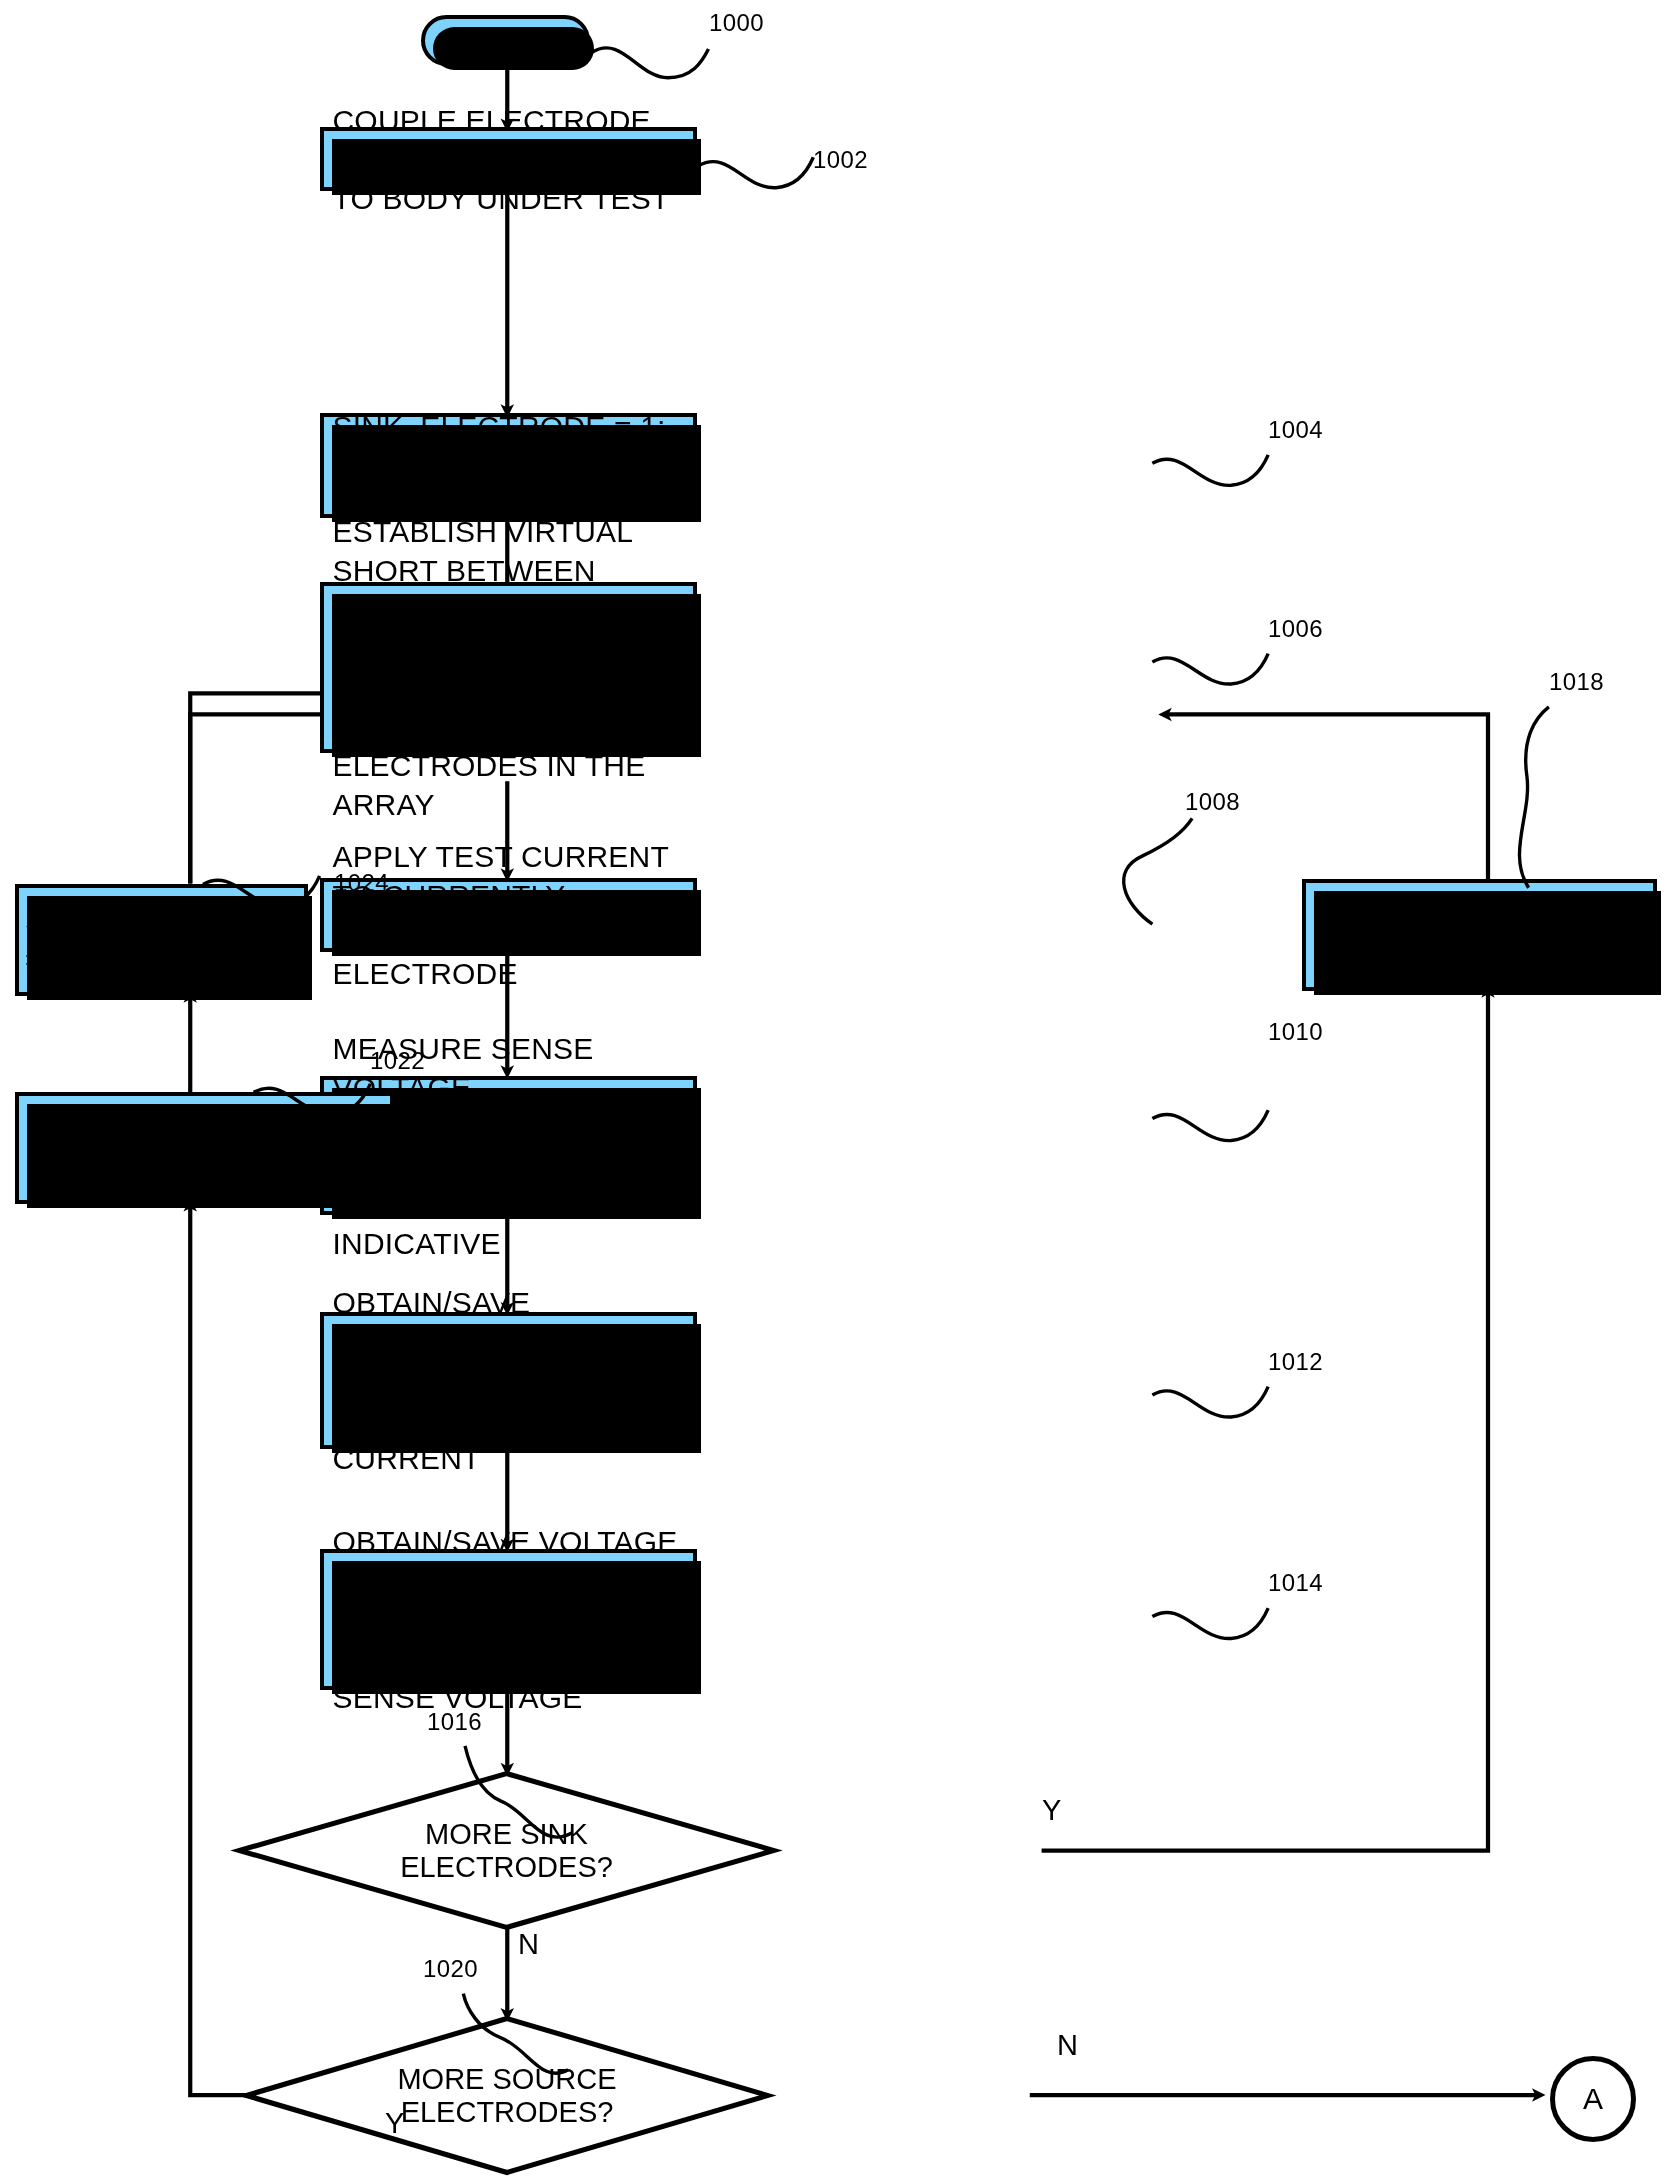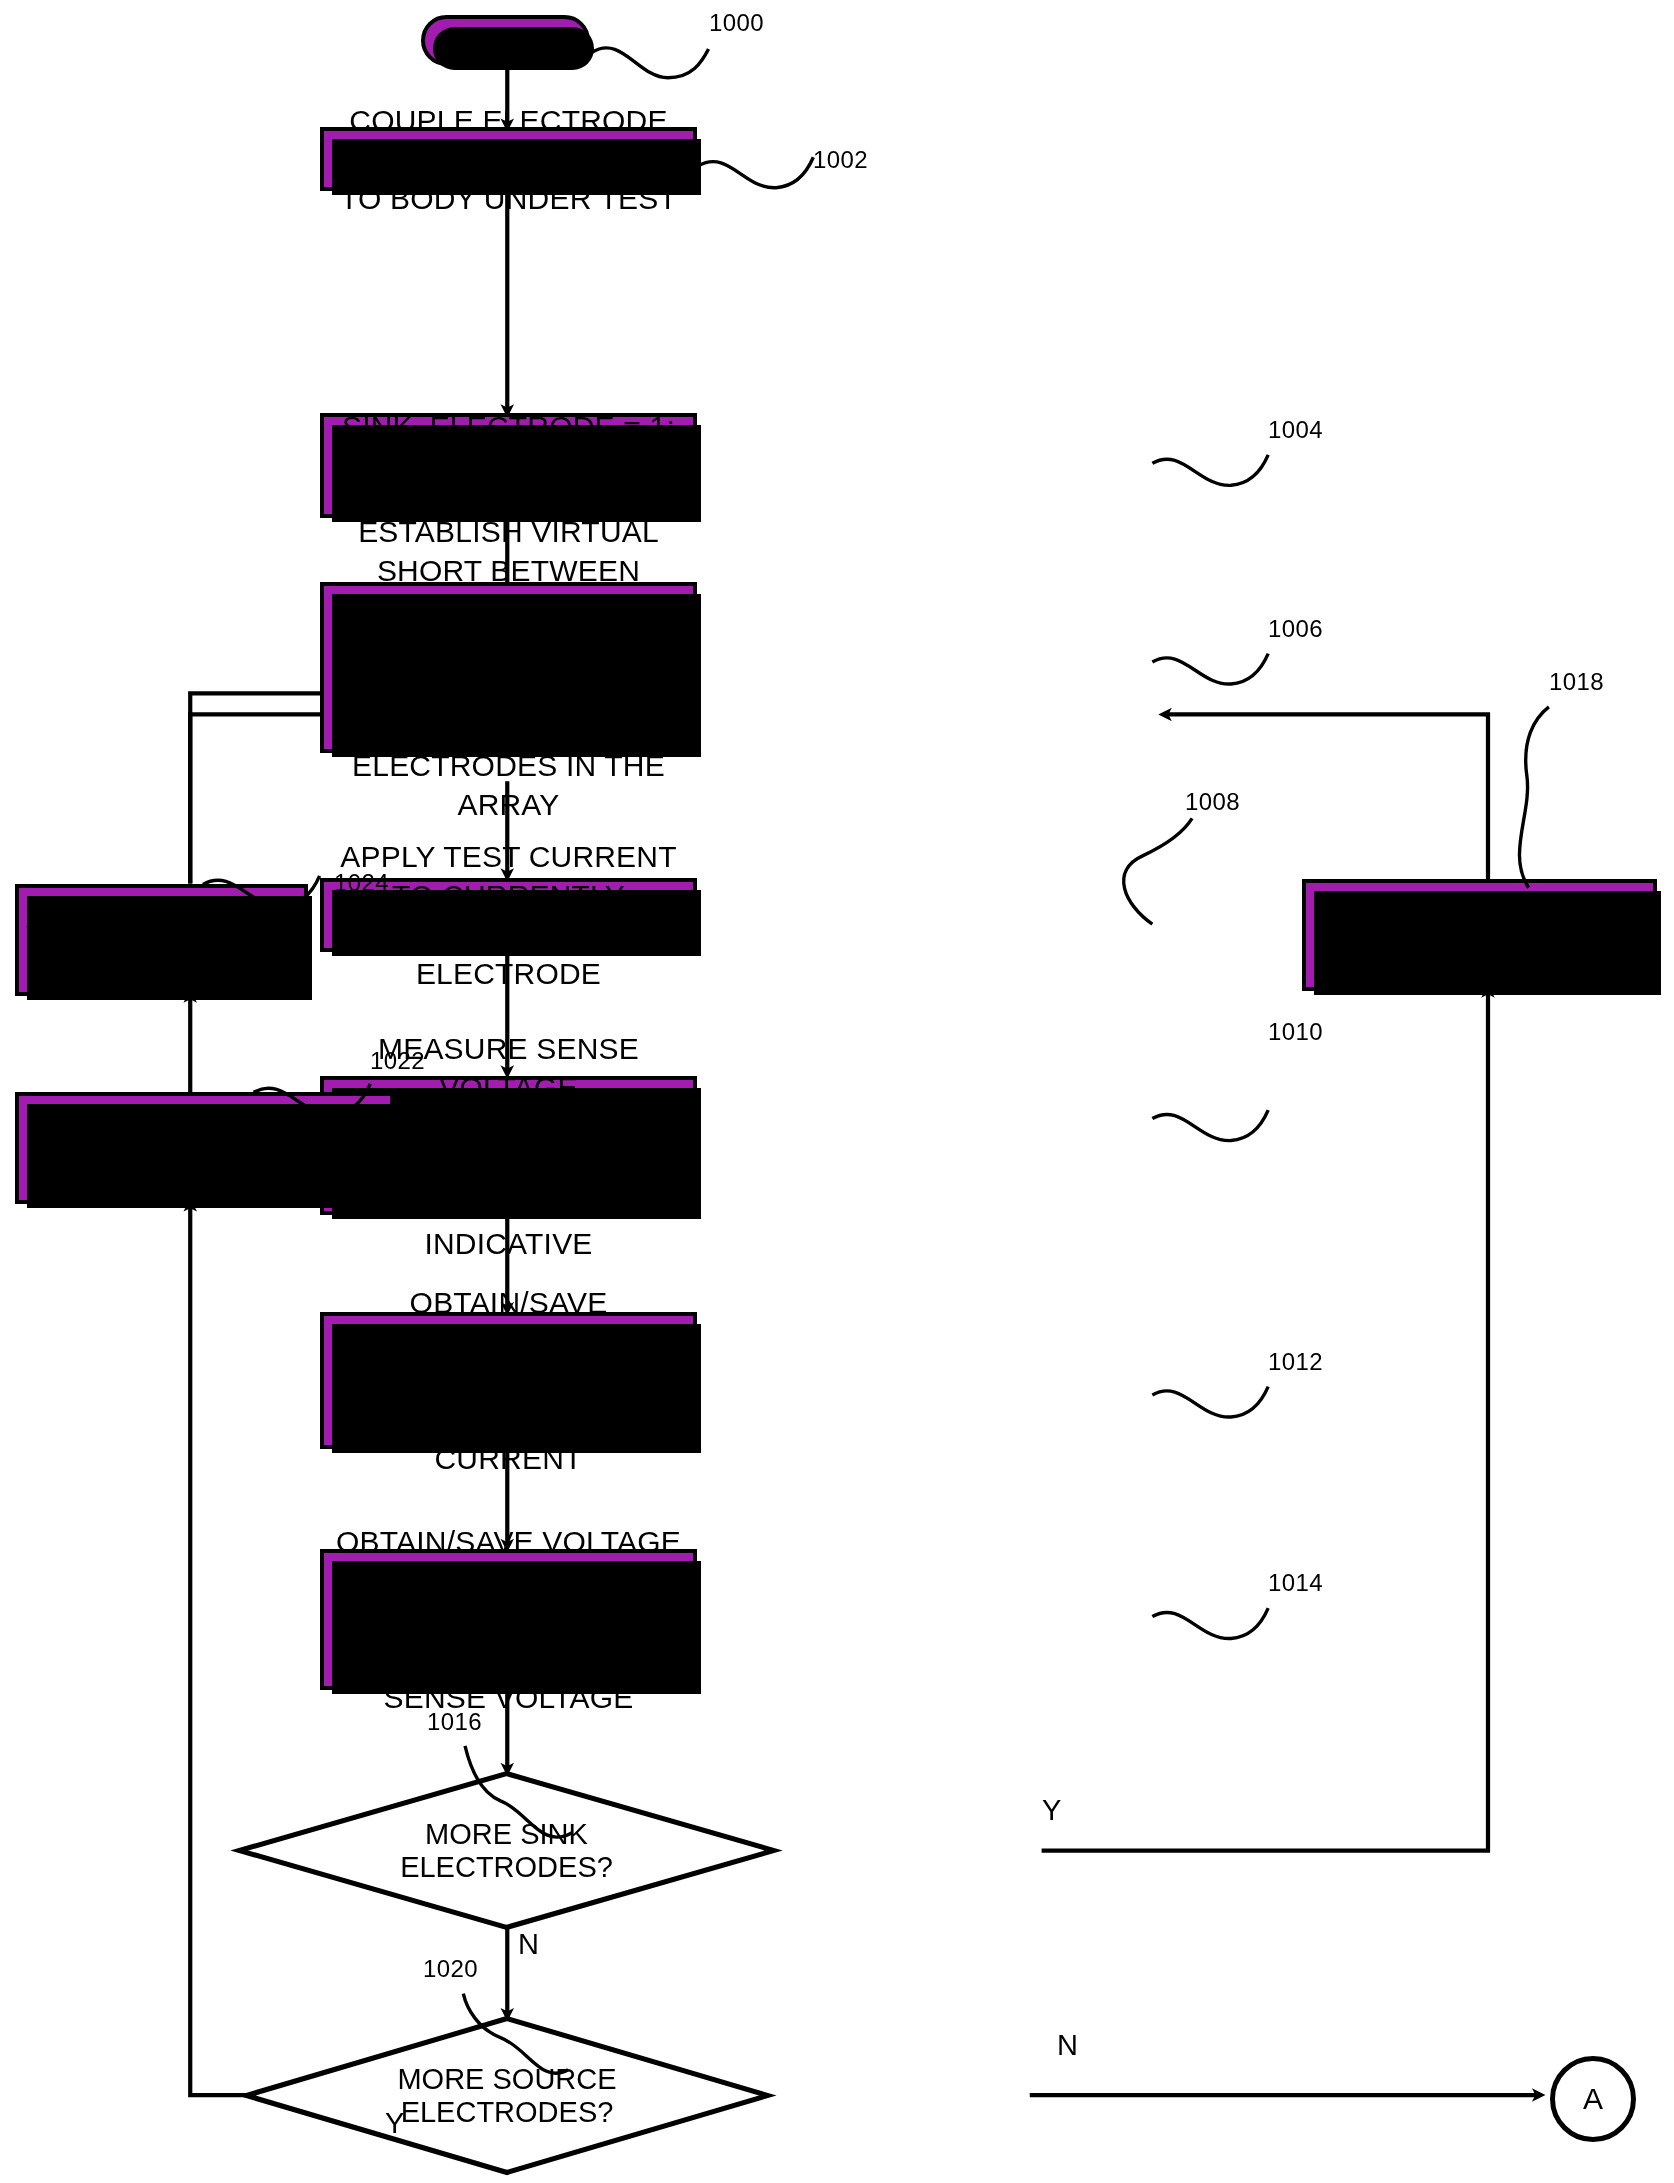--- a/index.html
+++ b/index.html
@@ -4,25 +4,24 @@
 <style>
   html,body{margin:0;padding:0;background:#ffffff;}
   body{width:1674px;height:2183px;font-family:"Liberation Sans",sans-serif;color:#000;}
   #stage{position:relative;width:1674px;height:2183px;overflow:hidden;}
 
   
   .node{
     position:absolute;
     box-sizing:border-box;
     border:4.2px solid #000;
-    background:#a21caf;
+    background:#7dd3fc;
     display:flex;
     align-items:center;
     justify-content:center;
-    text-align:center;
     font-size:30px;
     line-height:1.30;
     letter-spacing:0.2px;
     padding:3.4px 8.5px;
     z-index:5;
   }
   
   .node::after{
     content:"";
     position:absolute;

